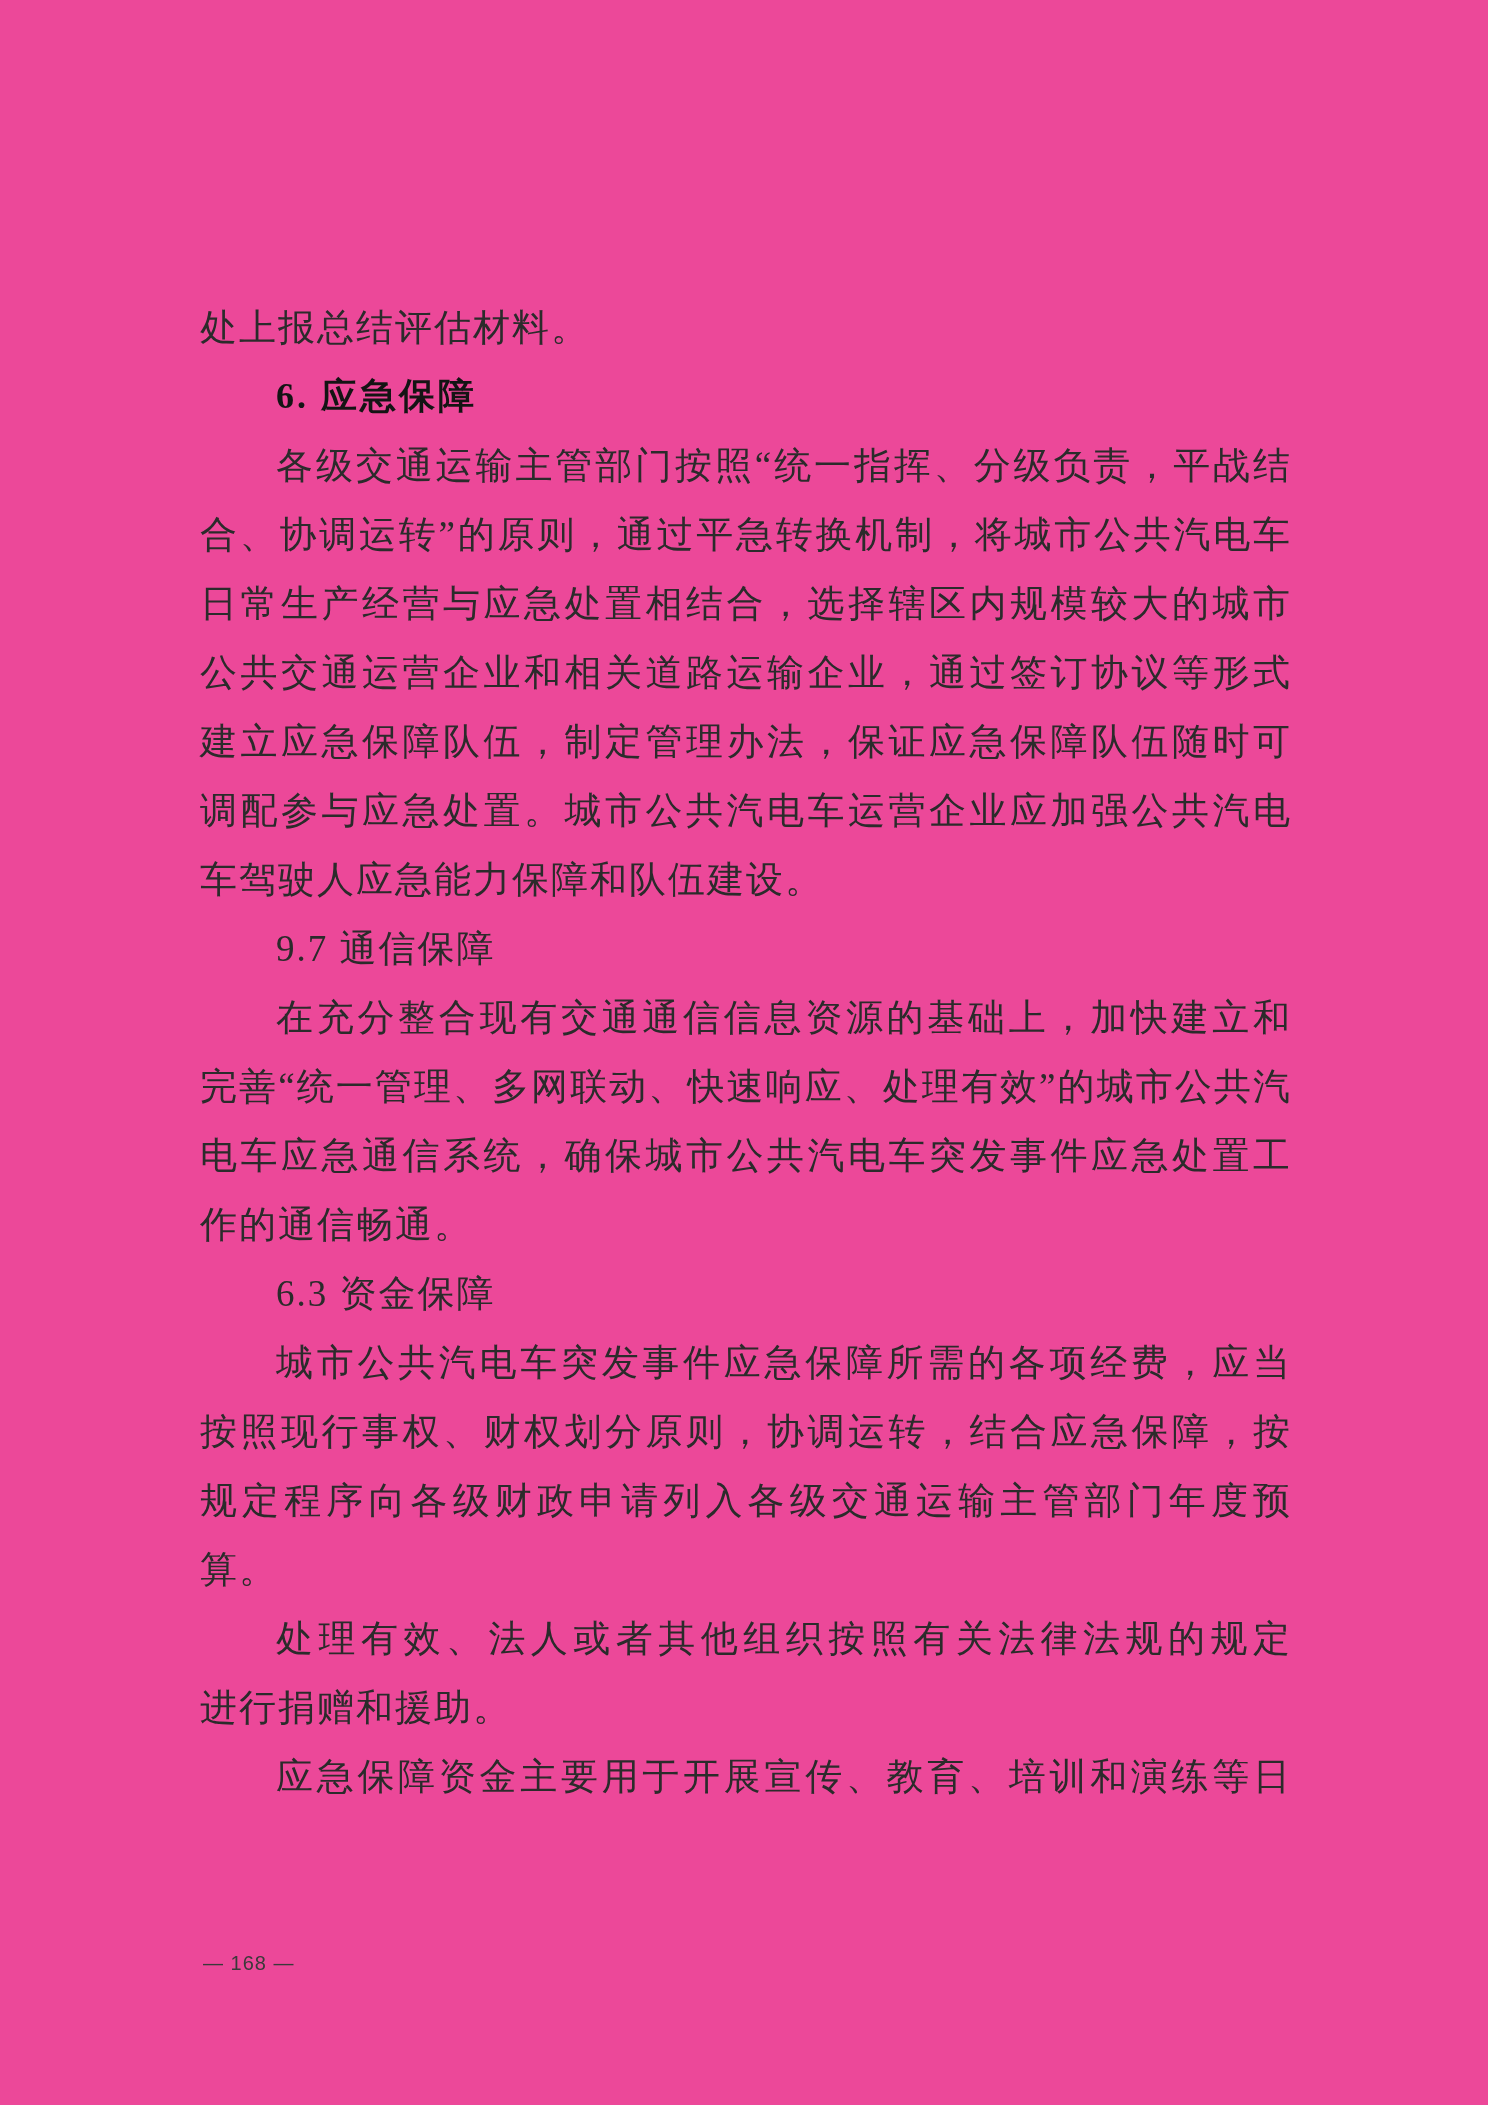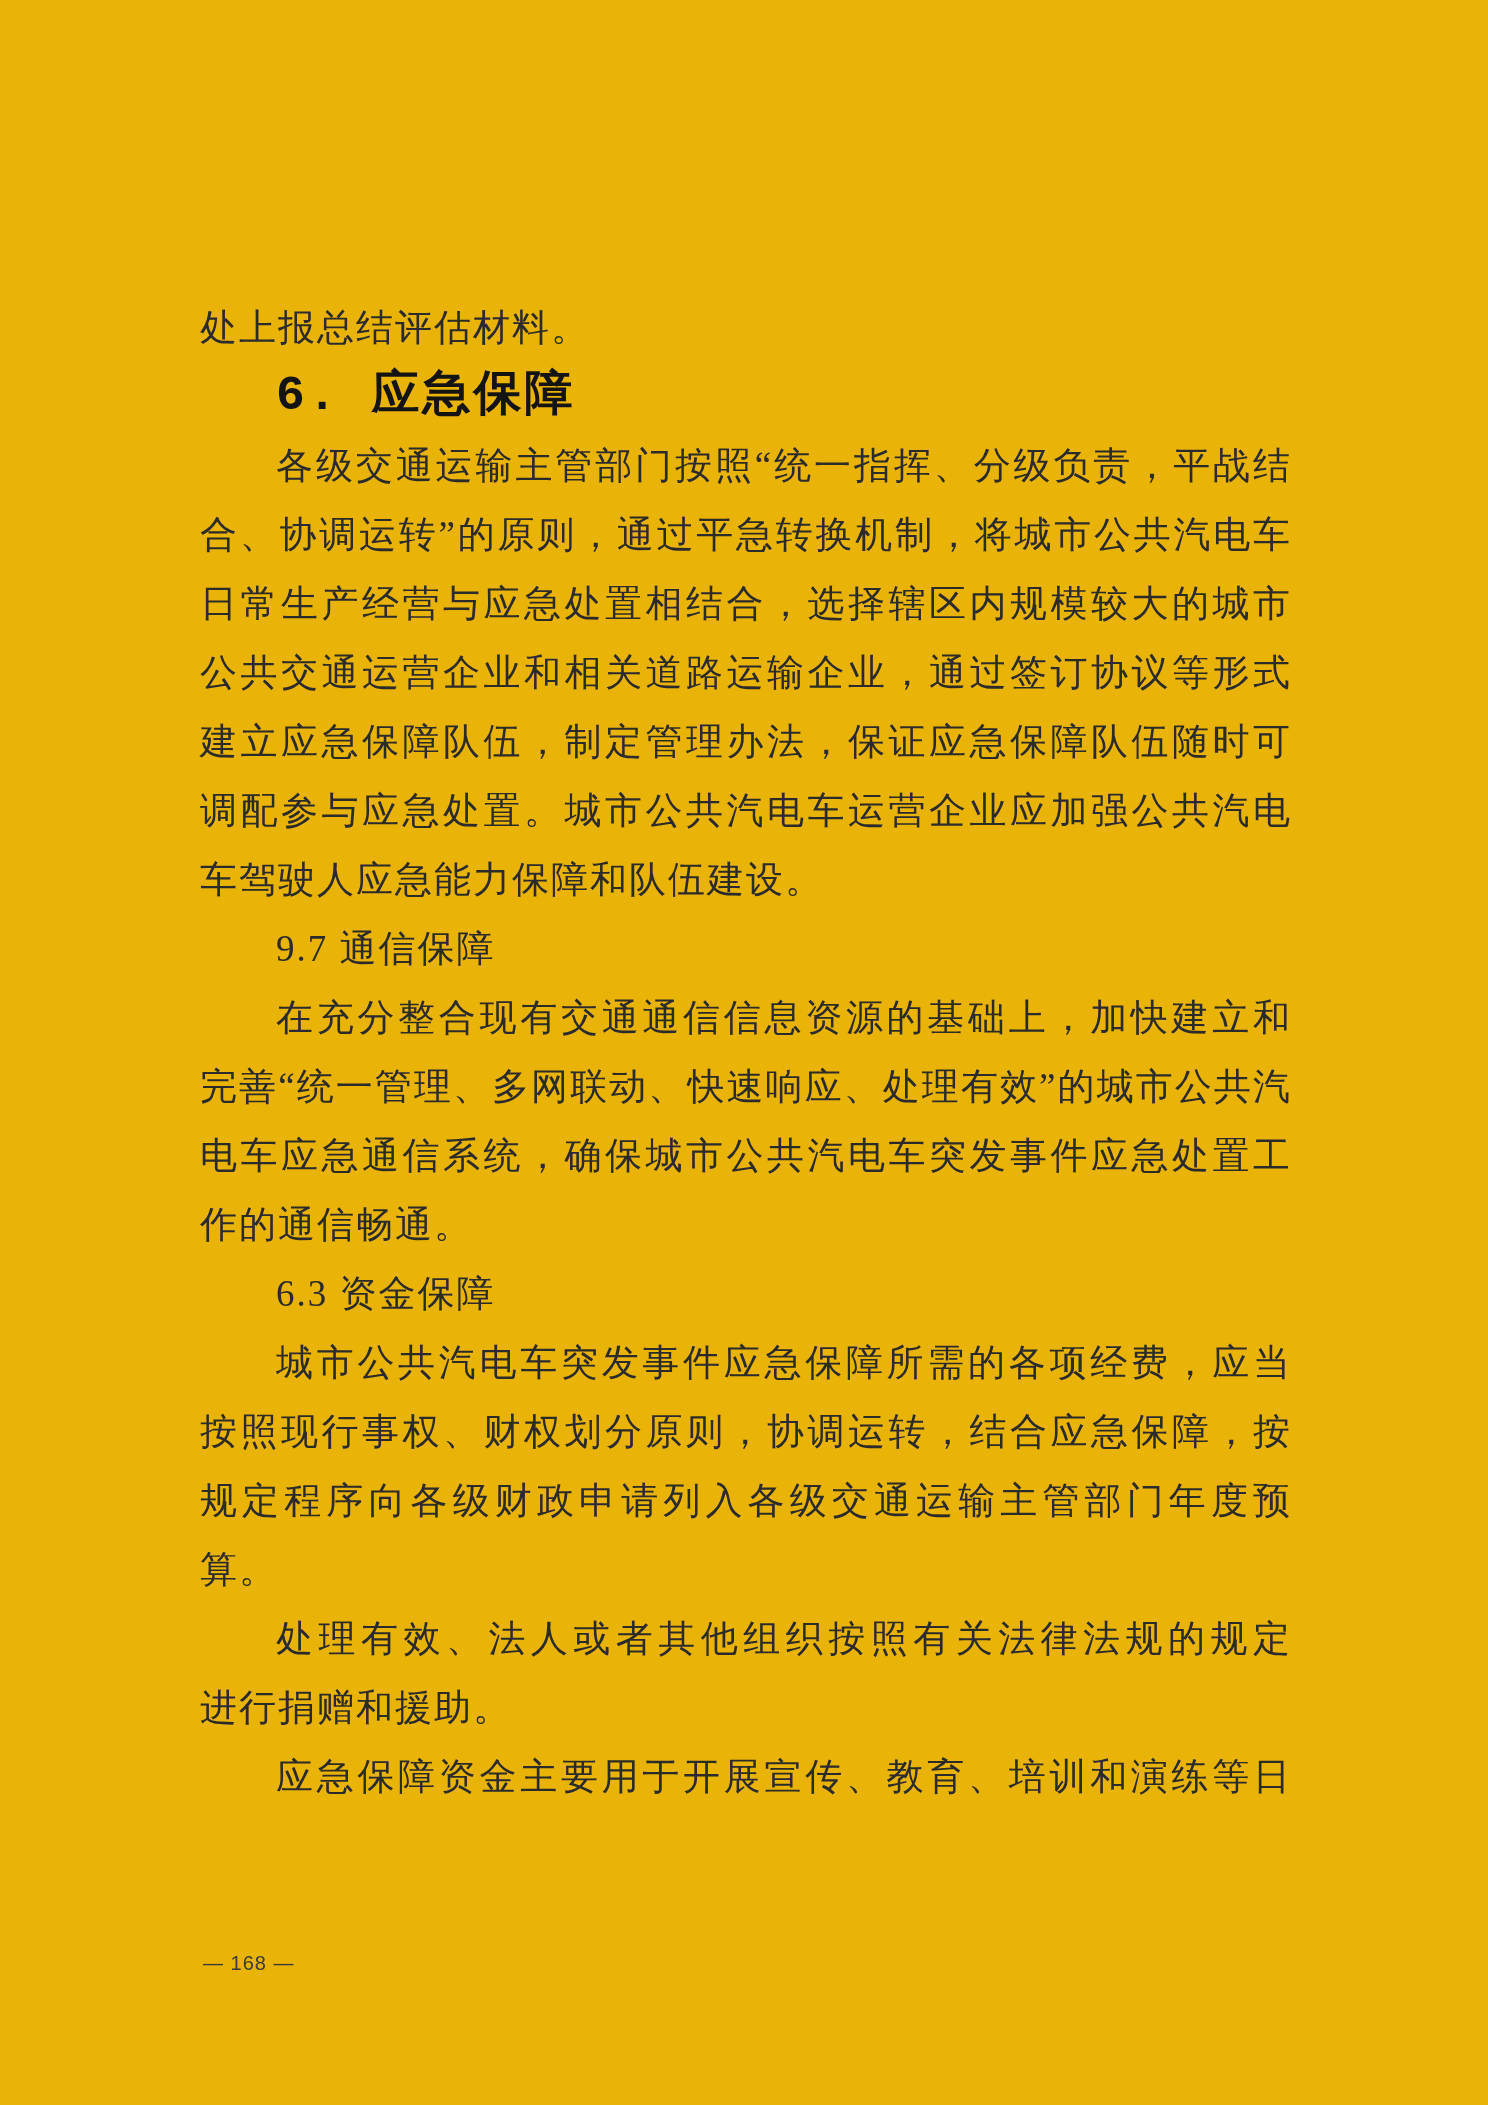--- a/index.html
+++ b/index.html
@@ -4,21 +4,21 @@
 <style>
   html, body {
     margin: 0;
     padding: 0;
     background: #ffffff;
   }
   .page {
     position: relative;
     width: 1488px;
     height: 2105px;
-    background: #eab308;
+    background: #ec4899;
     overflow: hidden;
     font-family: "Liberation Serif", serif;
     color: #2b2b2b;
   }
   .content {
     position: absolute;
     left: 200px;
     top: 293px;
     width: 1090px;
   }
@@ -36,23 +36,23 @@
   .justify {
     text-align: justify;
     text-align-last: justify;
   }
   .indent-justify {
     text-align: justify;
     text-align-last: justify;
     text-indent: 76px;
   }
   .heading {
-    font-family: Liberation Mono, monospace;
+    font-family: Liberation Serif, serif;
     font-weight: 700;
-    font-size: 48px;
+    font-size: 36px;
     letter-spacing: 3px;
     color: #141414;
     padding-left: 76px;
   }
   .subheading {
     letter-spacing: 2px;
     padding-left: 76px;
   }
   .footer {
     position: absolute;

